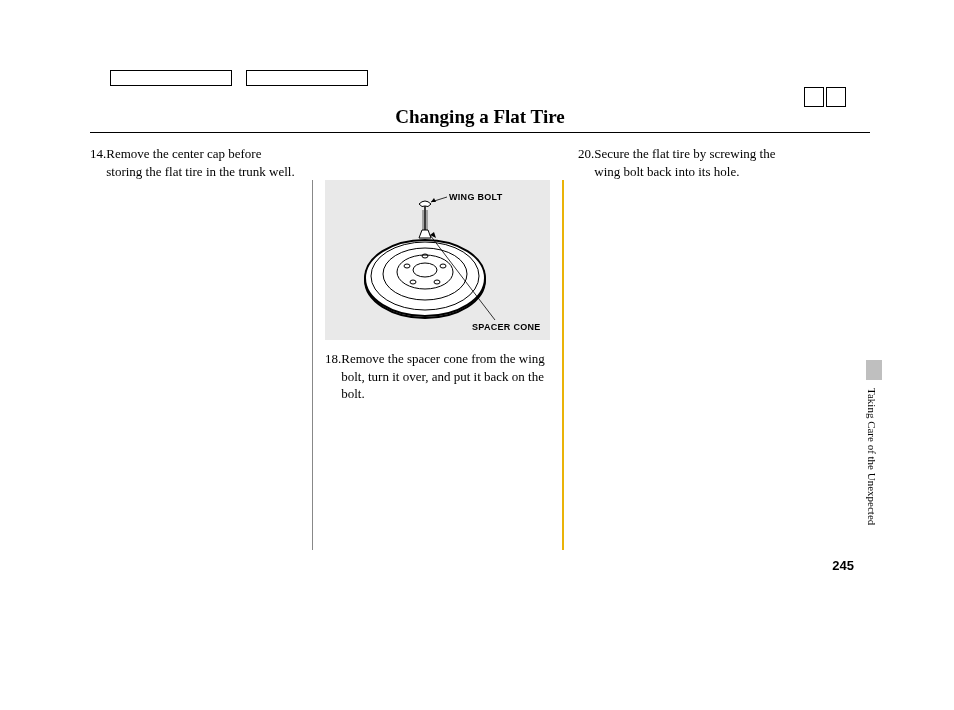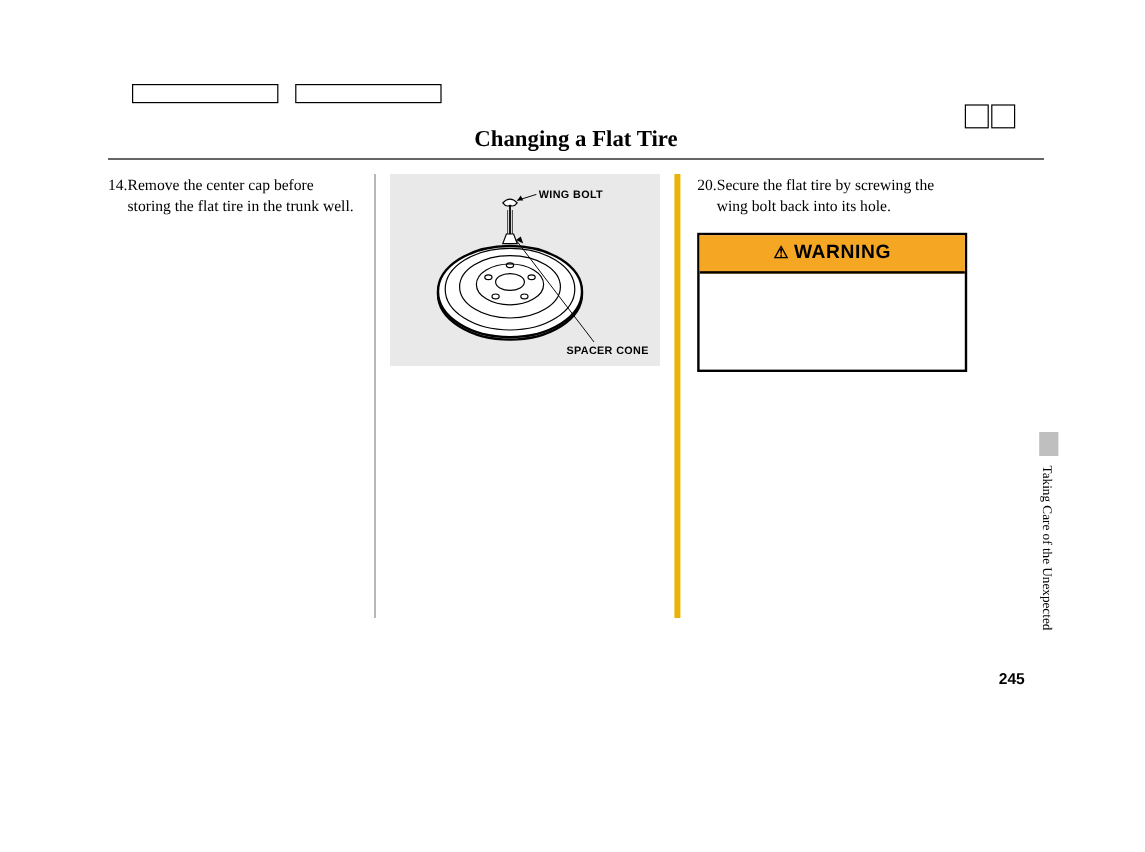--- a/index.html
+++ b/index.html
@@ -55,21 +55,21 @@
   .columns {
     display: flex;
     gap: 0;
     align-items: stretch;
   }
   .col {
     font-size: 13px;
     line-height: 1.35;
   }
   .col1 { width: 210px; padding-right: 12px; }
-  .col2 { width: 225px; padding: 0 12px; border-left: 1px solid #888; border-right: 5px solid #eab308; min-height: 370px;}
+  .col2 { width: 225px; padding: 0 12px; border-left: 1px solid #888; border-right: 2px solid #eab308; min-height: 370px; margin-top: 35px;}
   .col3 { width: 225px; padding-left: 14px; }
   .step {
     display: flex;
     margin-bottom: 10px;
   }
   .step .num {
     flex: 0 0 auto;
     white-space: nowrap;
   }
   .step .txt {
@@ -189,34 +189,32 @@
           <line x1="106" y1="22" x2="122" y2="17" stroke="#000" stroke-width="0.8"></line>
           <polygon points="106,22 111,22 109,18" fill="#000"></polygon>
 
           <line x1="105" y1="55" x2="170" y2="140" stroke="#000" stroke-width="0.8"></line>
           <polygon points="105,55 111,58 109,52" fill="#000"></polygon>
         </svg>
         <div class="fig-label" style="left:124px; top:11px;">WING BOLT</div>
         <div class="fig-label" style="left:147px; top:141px;">SPACER CONE</div>
       </div>
 
+      <div class="step">
+        <span class="num">18.</span>
+        <span class="txt">Remove the spacer cone from the wing bolt, turn it over, and put it back on the bolt.</span>
+      </div>
     </div>
 
     <div class="col col3">
       <div class="step">
         <span class="num">20.</span>
         <span class="txt">Secure the flat tire by screwing the wing bolt back into its hole.</span>
       </div>
 
-      <div class="warn-box">
-        <div class="warn-head">
-          <span class="tri">⚠</span><span>WARNING</span>
-        </div>
-        <div class="warn-body"></div>
-      </div>
 
     </div>
 
   </div>
 </div>
 
 <div class="sq-pair">
   <span></span><span></span>
 </div>
 

